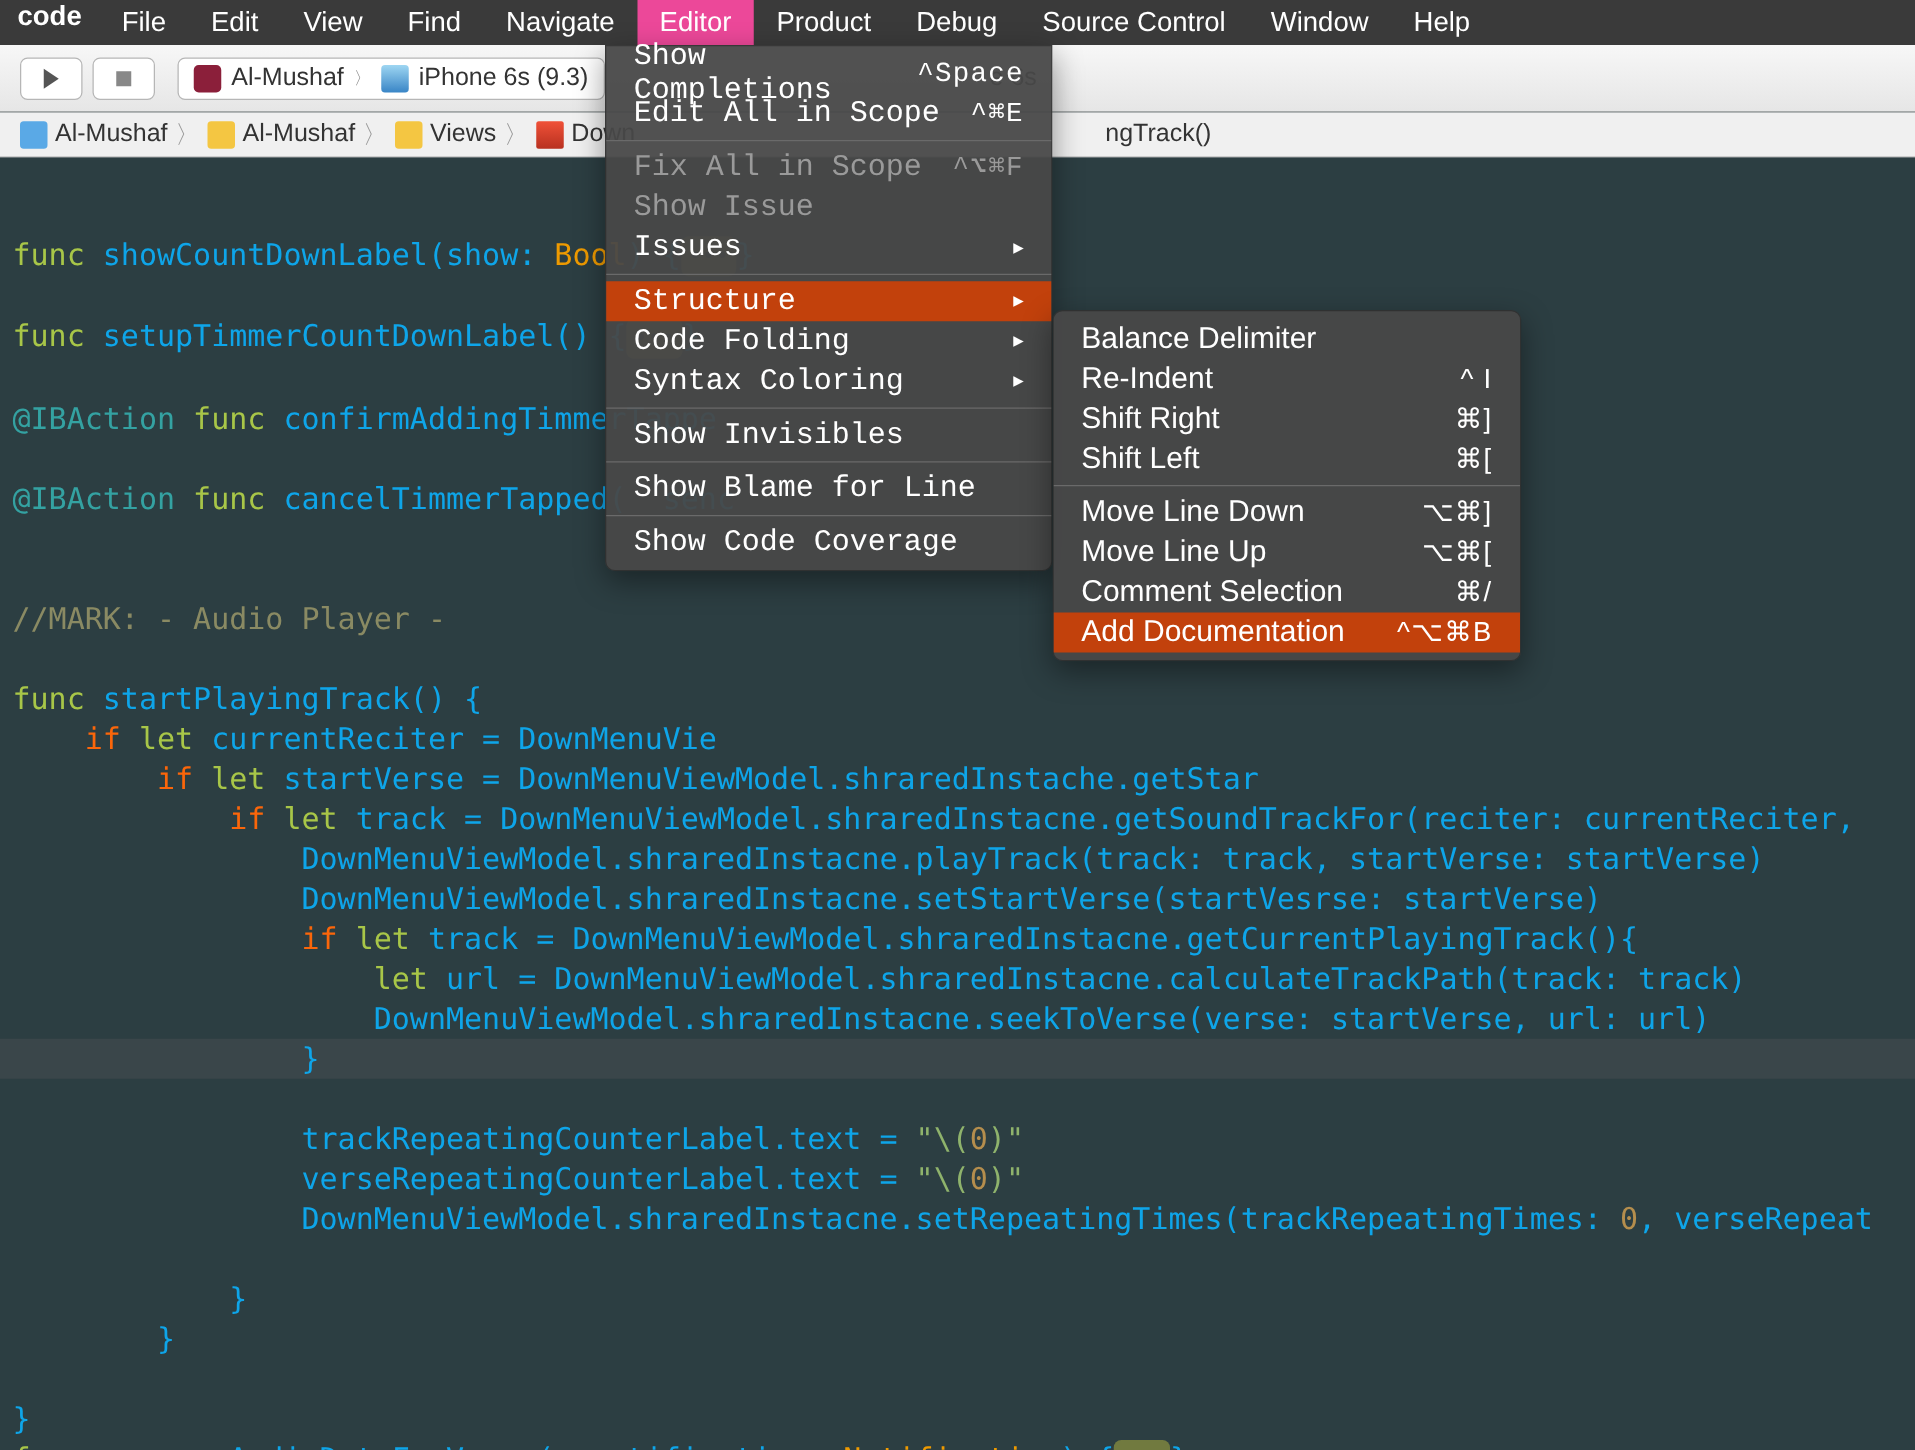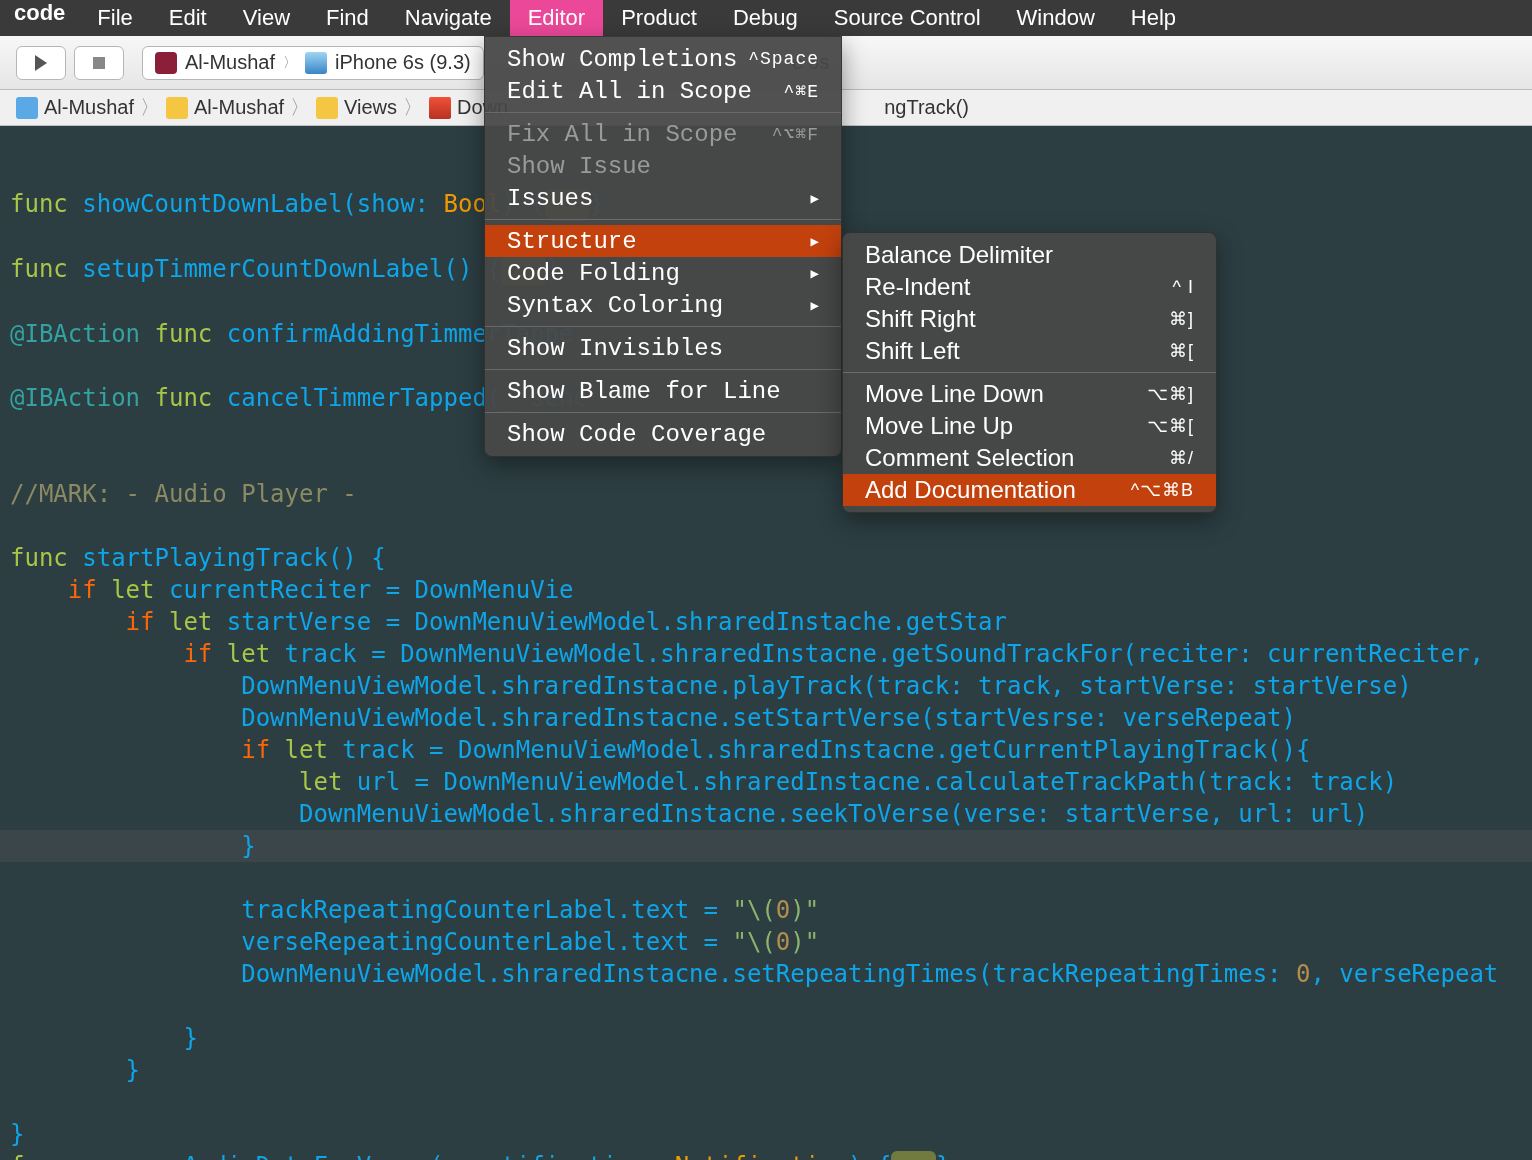--- a/index.html
+++ b/index.html
@@ -145,32 +145,32 @@
       position: absolute;
       background: rgba(72,72,72,0.95);
       border: 1px solid rgba(0,0,0,0.3);
       border-radius: 0 0 8px 8px;
       box-shadow: 0 8px 24px rgba(0,0,0,0.4);
       color: #fff;
       font-size: 24px;
       padding: 6px 0;
     }
     .menu.primary { top: 36px; left: 484px; width: 358px; font-family: Liberation Mono, monospace; }
-    .menu.sub { top: 232px; left: 842px; width: 375px; border-radius: 8px;}
+    .menu.sub { top: 248px; left: 842px; width: 375px; border-radius: 8px;}
     .menu-item {
       display: flex;
       align-items: center;
       justify-content: space-between;
       padding: 4px 22px;
       height: 32px;
     }
     .menu-item.disabled { color: #9a9a9a; gap: 17px; }
     .menu-item.highlight { background: #c2410c; }
     .menu-sep { height: 1px; background: #6a6a6a; margin: 5px 0; }
-    .menu-shortcut { color: inherit; font-size: 18px; letter-spacing: 1px;}
+    .menu-shortcut { color: inherit; font-size: 22px; letter-spacing: 1px;}
     .submenu-arrow { font-size: 14px; }
   </style>
 </head>
 <body>
 
 <div class="menubar">
   <span class="menubar-logo">code</span>
   <span class="menubar-item">File</span>
   <span class="menubar-item">Edit</span>
   <span class="menubar-item">View</span>
@@ -226,21 +226,21 @@
 <span class="kw-attr">@IBAction</span><span class="kw-func"> func</span><span class="kw-text"> cancelTimmerTapped(</span><span class="kw-ctrl">_</span><span class="kw-text"> senc</span>
 
 
 <span class="kw-cmt">//MARK: - Audio Player -</span>
 
 <span class="kw-func">func</span><span class="kw-text"> startPlayingTrack() {</span>
     <span class="kw-ctrl">if</span><span class="kw-func"> let</span><span class="kw-text"> currentReciter = DownMenuVie</span>
         <span class="kw-ctrl">if</span><span class="kw-func"> let</span><span class="kw-text"> startVerse = DownMenuViewModel.shraredInstache.getStar</span>
             <span class="kw-ctrl">if</span><span class="kw-func"> let</span><span class="kw-text"> track = DownMenuViewModel.shraredInstacne.getSoundTrackFor(reciter: currentReciter,</span>
                 <span class="kw-text">DownMenuViewModel.shraredInstacne.playTrack(track: track, startVerse: startVerse)</span>
-                <span class="kw-text">DownMenuViewModel.shraredInstacne.setStartVerse(startVesrse: verseRepeat)</span>
+                <span class="kw-text">DownMenuViewModel.shraredInstacne.setStartVerse(startVesrse: startVerse)</span>
                 <span class="kw-ctrl">if</span><span class="kw-func"> let</span><span class="kw-text"> track = DownMenuViewModel.shraredInstacne.getCurrentPlayingTrack(){</span>
                     <span class="kw-func">let</span><span class="kw-text"> url = DownMenuViewModel.shraredInstacne.calculateTrackPath(track: track)</span>
                     <span class="kw-text">DownMenuViewModel.shraredInstacne.seekToVerse(verse: startVerse, url: url)</span>
 <span class="hl-line">                <span class="kw-text">}</span></span>
                 <span class="kw-text">trackRepeatingCounterLabel.text = </span><span class="kw-str">"\(</span><span class="kw-num">0</span><span class="kw-str">)"</span>
                 <span class="kw-text">verseRepeatingCounterLabel.text = </span><span class="kw-str">"\(</span><span class="kw-num">0</span><span class="kw-str">)"</span>
                 <span class="kw-text">DownMenuViewModel.shraredInstacne.setRepeatingTimes(trackRepeatingTimes: </span><span class="kw-num">0</span><span class="kw-text">, verseRepeat</span>
 
             <span class="kw-text">}</span>
         <span class="kw-text">}</span>

